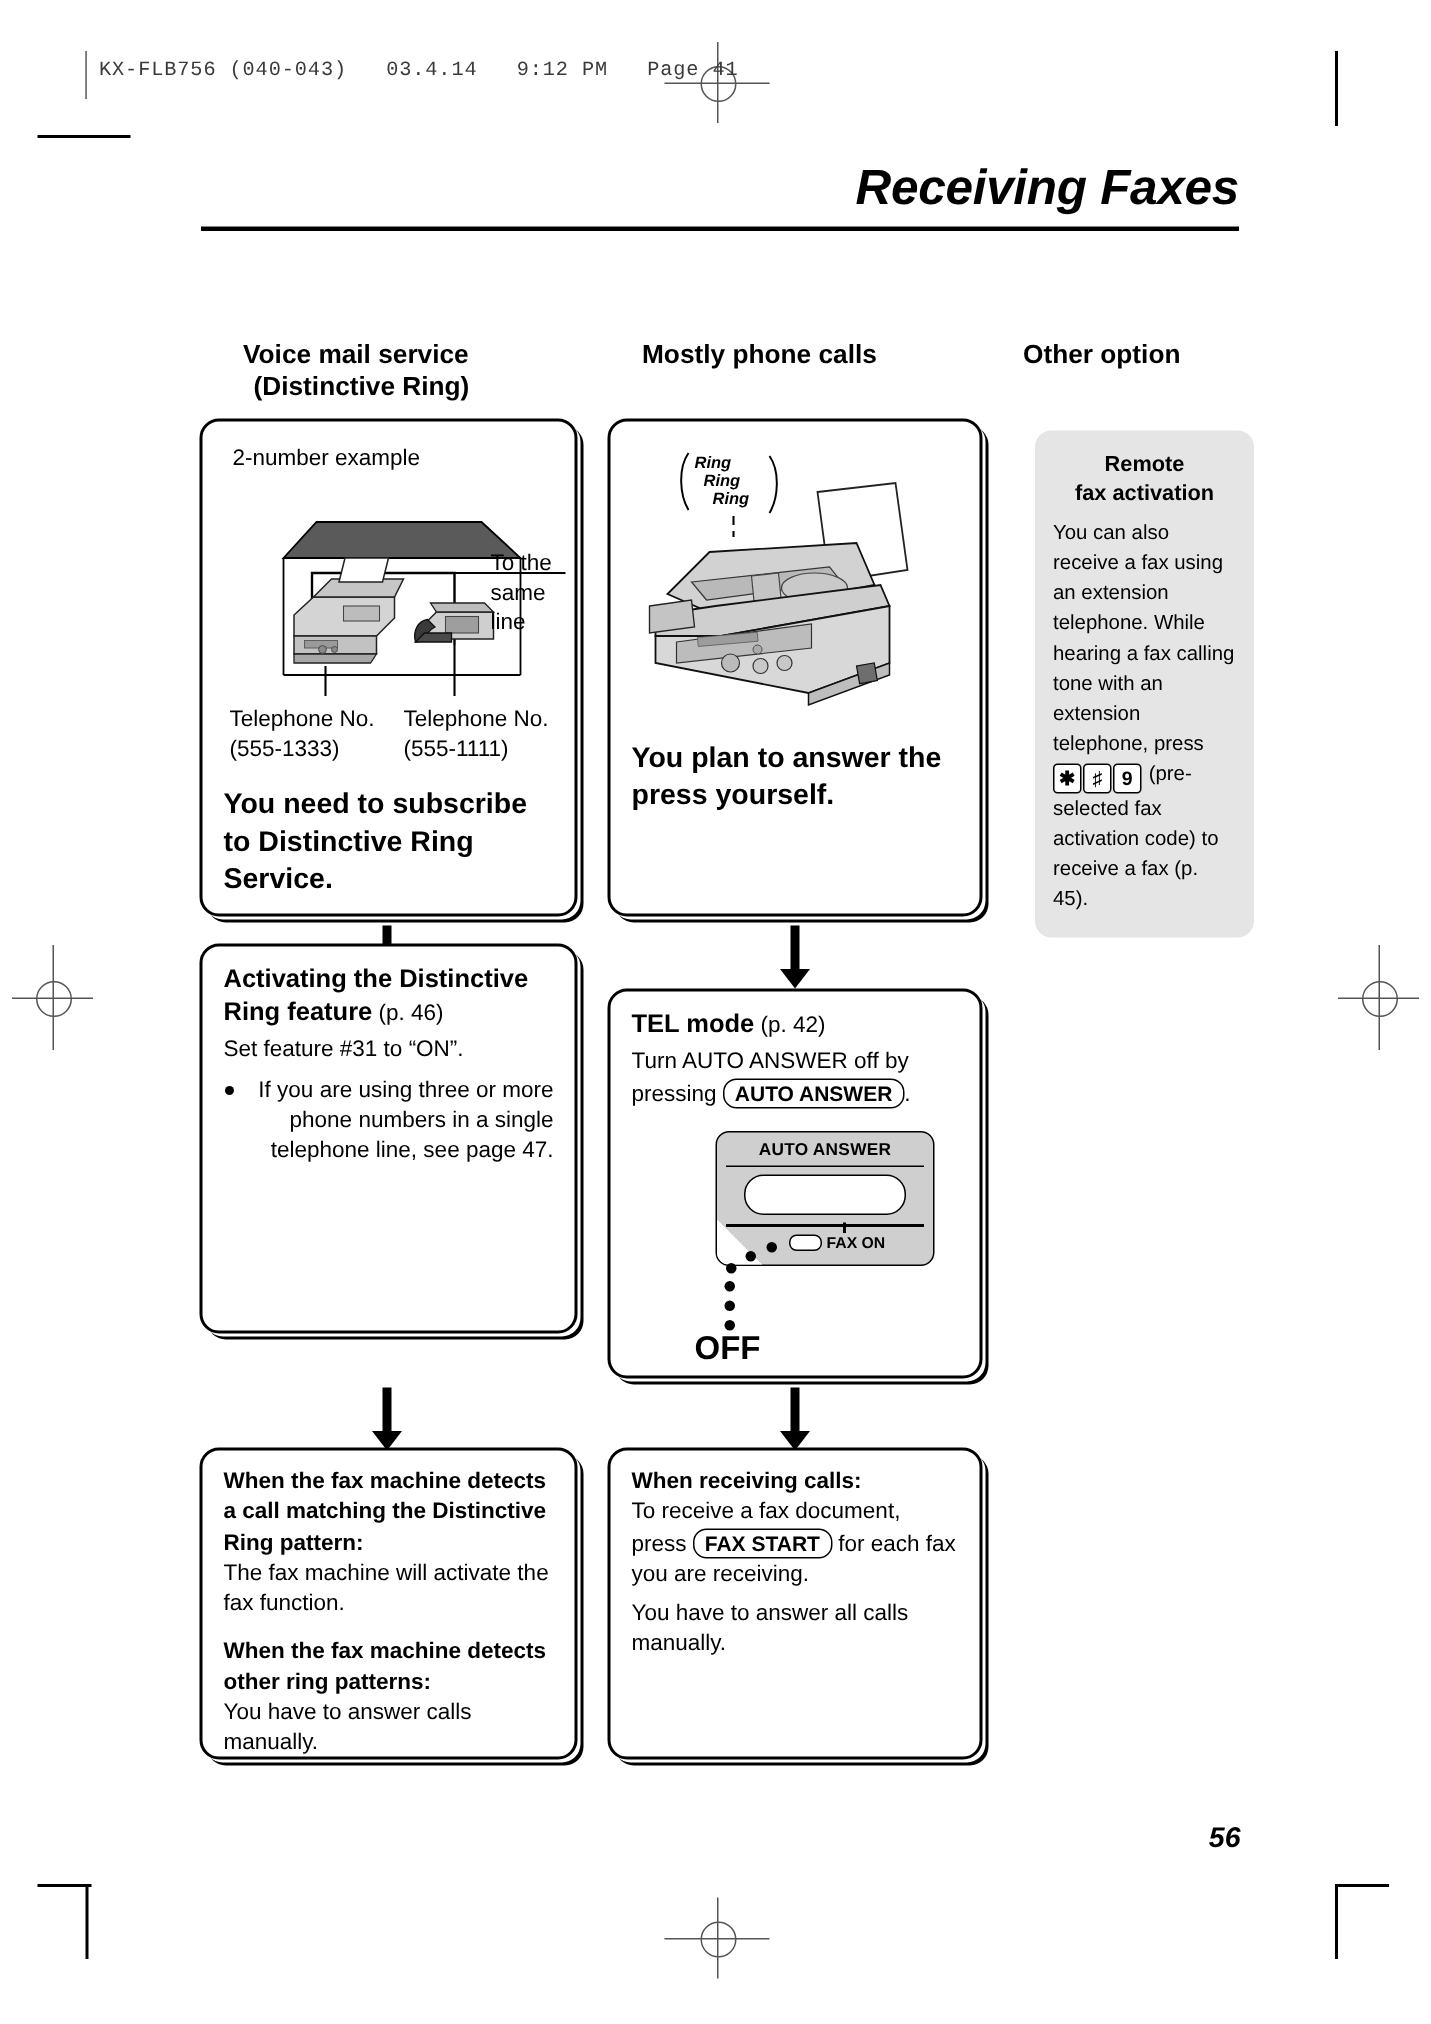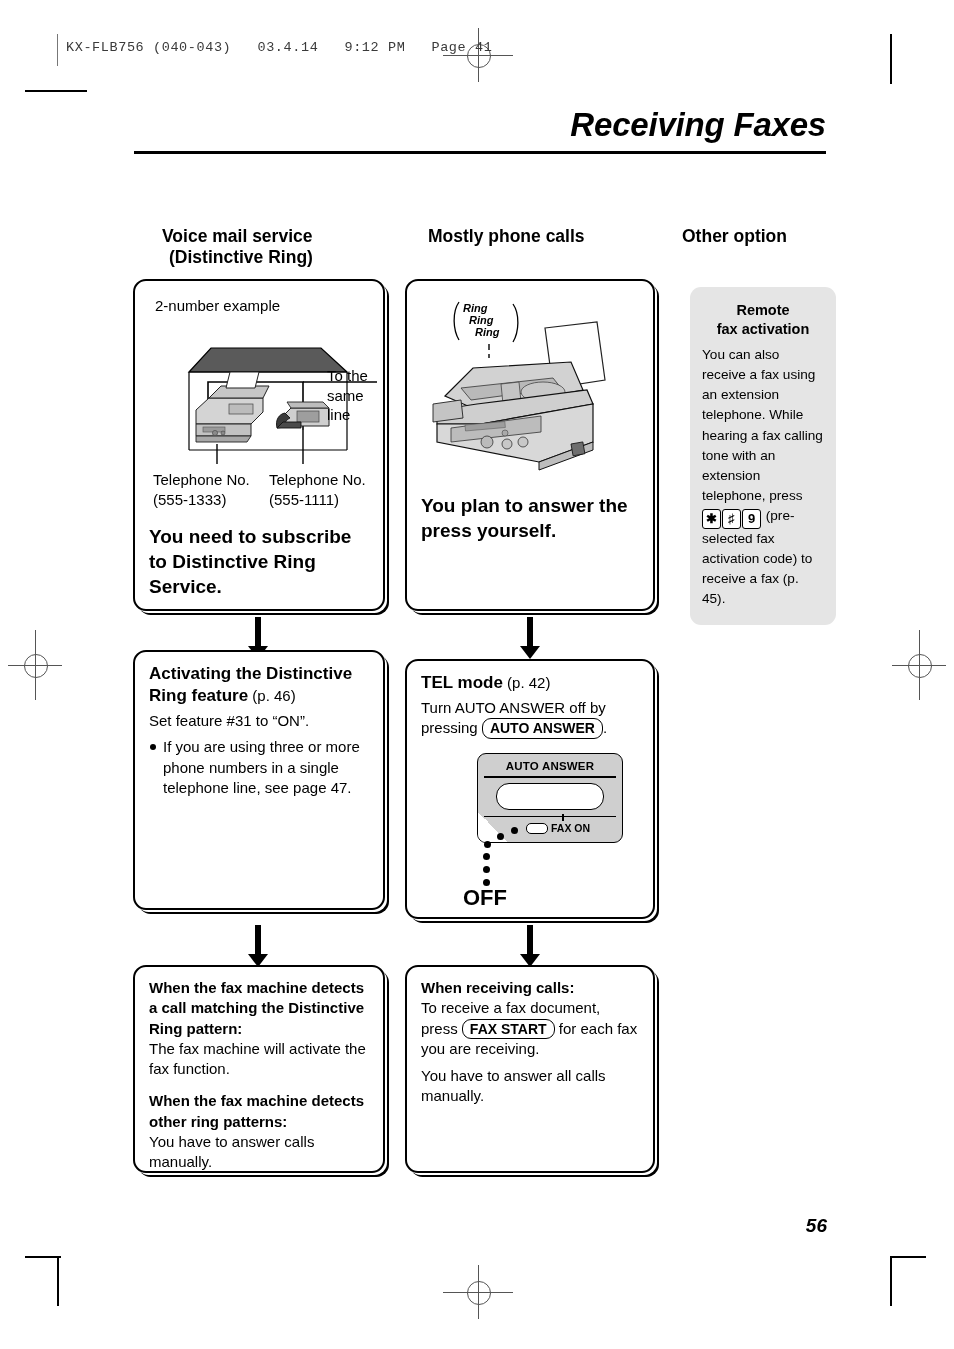--- a/index.html
+++ b/index.html
@@ -55,21 +55,21 @@
     border-left:10px solid transparent;border-right:10px solid transparent;
     border-top:13px solid #000;
   }
 
   
   .b{font-weight:bold;}
   .t15{font-size:15px;line-height:1.35;}
   .big{font-size:19px;font-weight:bold;line-height:1.32;}
   .hd{font-size:17px;font-weight:bold;line-height:1.3;}
   p{margin:0 0 6px 0;}
-  .bullet{position:relative;padding-left:14px;}
+  .bullet{position:relative;padding-left:14px;text-align:right;}
   .bullet:before{content:"";position:absolute;left:1px;top:7px;width:6px;height:6px;border-radius:50%;background:#000;}
 
   
   .key{
     display:inline-block;border:1.6px solid #000;border-radius:9px;
     padding:0 7px;font-weight:bold;font-size:14px;line-height:1.35;
     vertical-align:baseline;white-space:nowrap;background:#fff;
   }
   .keysm{
     display:inline-block;border:1.4px solid #000;border-radius:3px;
@@ -226,21 +226,21 @@
 
       <div class="big" style="margin-top:10px;">You need to subscribe to Distinctive Ring Service.</div>
     </div>
   </div>
 
   <div class="arrow" style="left:251px;top:617px;height:42px;">
     <div class="stem" style="height:29px;"></div>
     <div class="head" style="top:29px;"></div>
   </div>
 
-  <div class="box" style="left:133px;top:650px;width:252px;height:260px;">
+  <div class="box" style="left:133px;top:629px;width:252px;height:260px;">
     <div class="inner">
       <div class="hd">
         <span>Activating the Distinctive Ring feature</span><span class="t15" style="font-weight:normal;"> (p. 46)</span>
       </div>
       <p class="t15" style="margin-top:4px;">Set feature #31 to “ON”.</p>
       <div class="t15 bullet">If you are using three or more phone numbers in a single telephone line, see page 47.</div>
     </div>
   </div>
 
   <div class="arrow" style="left:251px;top:925px;height:42px;">

